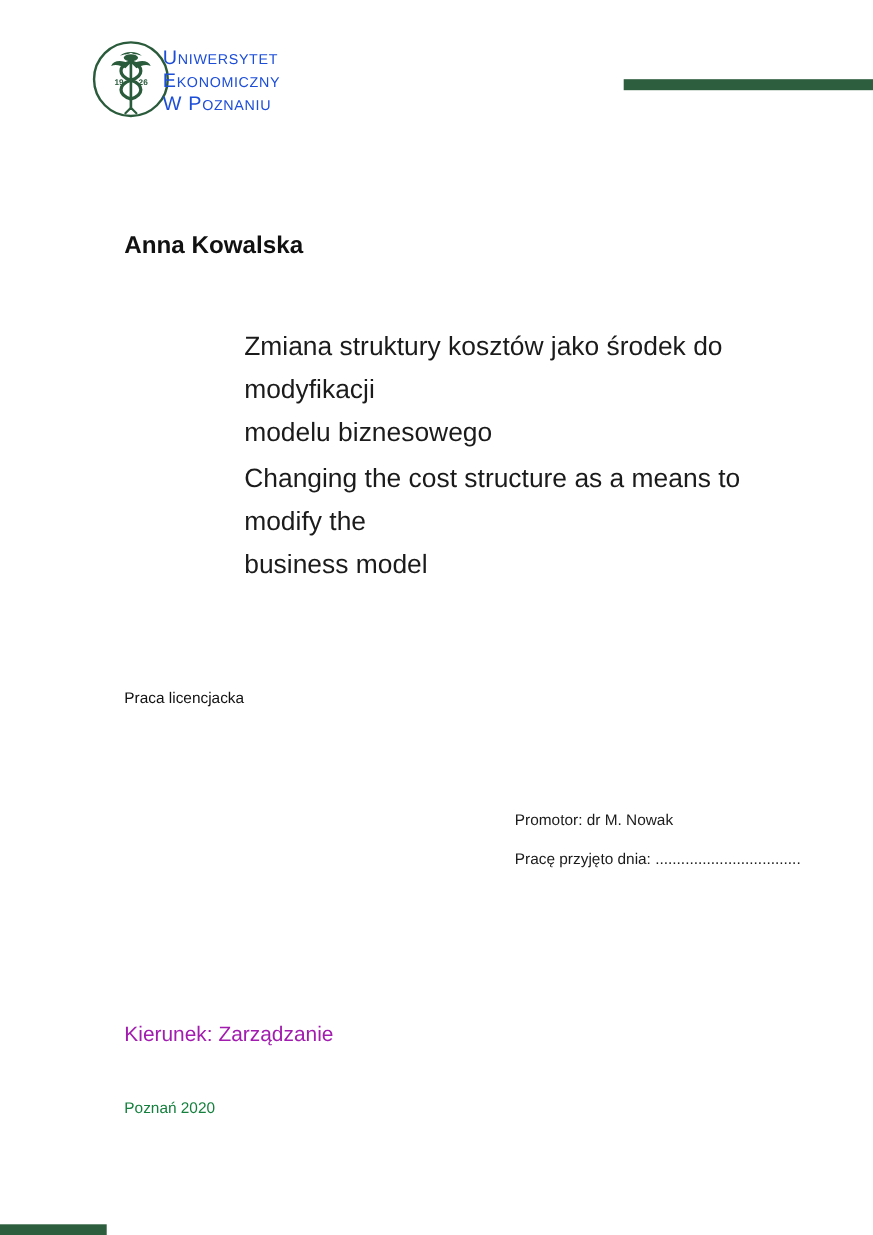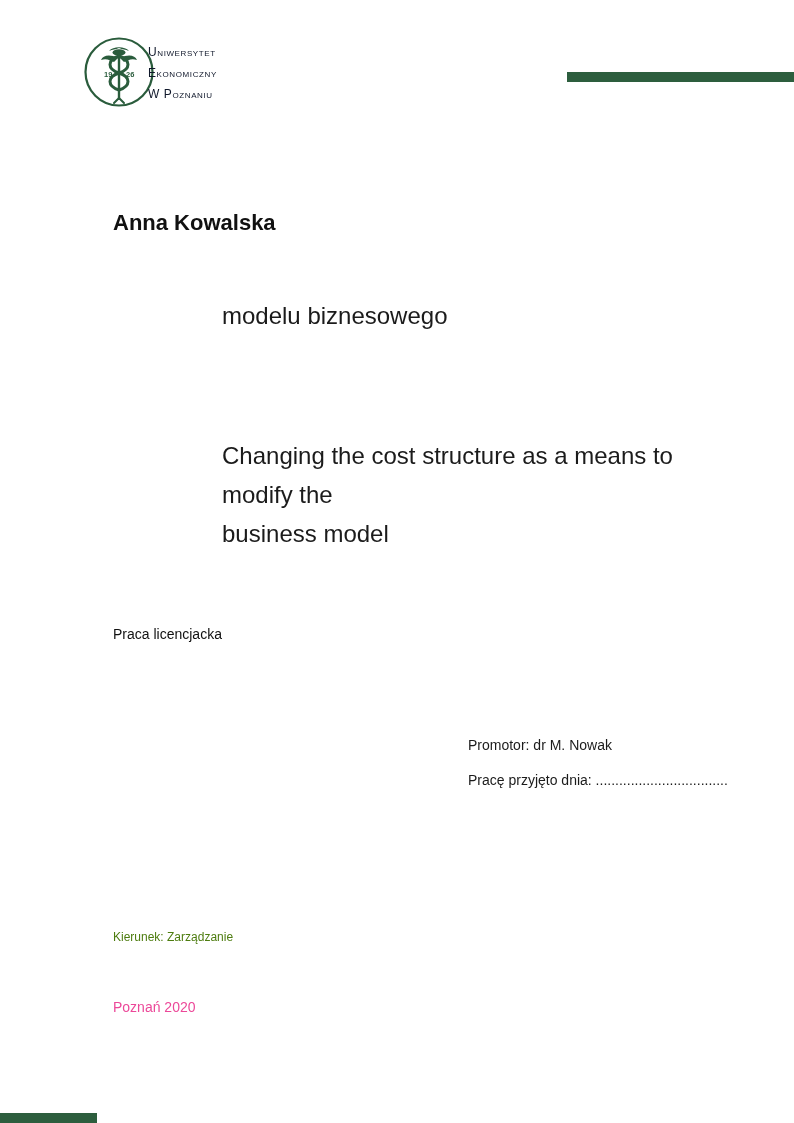--- a/index.html
+++ b/index.html
@@ -13,24 +13,24 @@
   }
   .page { position: absolute; inset: 0; background: #ffffff; }
 
   
   .emblem {
     position: absolute; left: 83px; top: 36px;
     width: 72px; height: 72px;
   }
   .logotype {
     position: absolute; left: 148px; top: 42px;
-    font-size: 12px; line-height: 21px;
+    font-size: 18px; line-height: 21px;
     font-variant: small-caps;
     letter-spacing: 0.6px;
-    color: #0f172a;
+    color: #1d4ed8;
     font-weight: 400;
   }
   .accent-bar-top {
     position: absolute; left: 567px; top: 72px;
     width: 227px; height: 10px;
     background: #2d5e3e;
   }
   .accent-bar-bottom {
     position: absolute; left: 0; top: 1113px;
     width: 97px; height: 10px;
@@ -43,38 +43,38 @@
   .author {
     top: 210px;
     font-size: 22px; font-weight: 700; color: #111111;
   }
   .title-block {
     position: absolute; left: 222px; width: 500px;
     font-size: 24px; font-weight: 400; color: #1b1b1b;
   }
   .title-block .tline { line-height: 39px; display: block; }
   .title-pl { top: 296px; }
-  .title-en { top: 436px; }
+  .title-en { top: 416px; }
 
   .thesis-type {
     top: 626px;
     font-size: 14px; font-weight: 400; color: #111111;
   }
 
   .promotor-block { position: absolute; left: 468px; font-size: 14px; color: #1b1b1b; }
   .promotor-line { top: 737px; }
   .accepted-line { top: 772px; }
 
   .field-line {
     position: absolute; left: 113px; top: 930px;
-    font-size: 12px; color: #4d7c0f;
+    font-size: 19px; color: #a21caf;
   }
   .city-year {
     top: 999px;
-    font-size: 14px; color: #ec4899;
+    font-size: 14px; color: #15803d;
   }
 </style>
 </head>
 <body>
 
 <div class="page">
 
   <div class="emblem">
     <svg width="72" height="72" viewBox="0 0 72 72" xmlns="http://www.w3.org/2000/svg">
       <circle cx="36" cy="36" r="33.5" fill="none" stroke="#2a5c3c" stroke-width="2.2"></circle>
@@ -101,20 +101,21 @@
     <div>Ekonomiczny</div>
     <div>W Poznaniu</div>
   </div>
 
   <div class="accent-bar-top"></div>
   <div class="accent-bar-bottom"></div>
 
   <div class="center-col author">Anna Kowalska</div>
 
   <div class="title-block title-pl">
+    <span class="tline">Zmiana struktury kosztów jako środek do modyfikacji</span>
     <span class="tline">modelu biznesowego</span>
   </div>
 
   <div class="title-block title-en">
     <span class="tline">Changing the cost structure as a means to modify the</span>
     <span class="tline">business model</span>
   </div>
 
   <div class="center-col thesis-type">Praca licencjacka</div>
 

